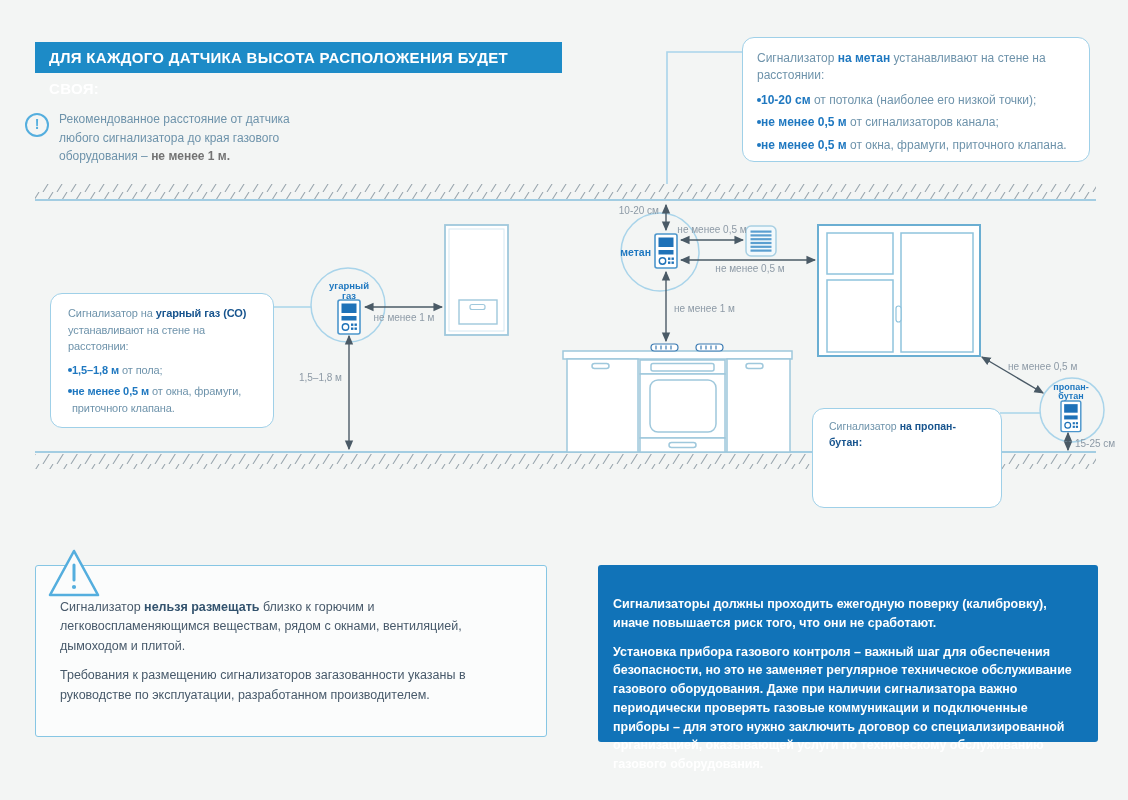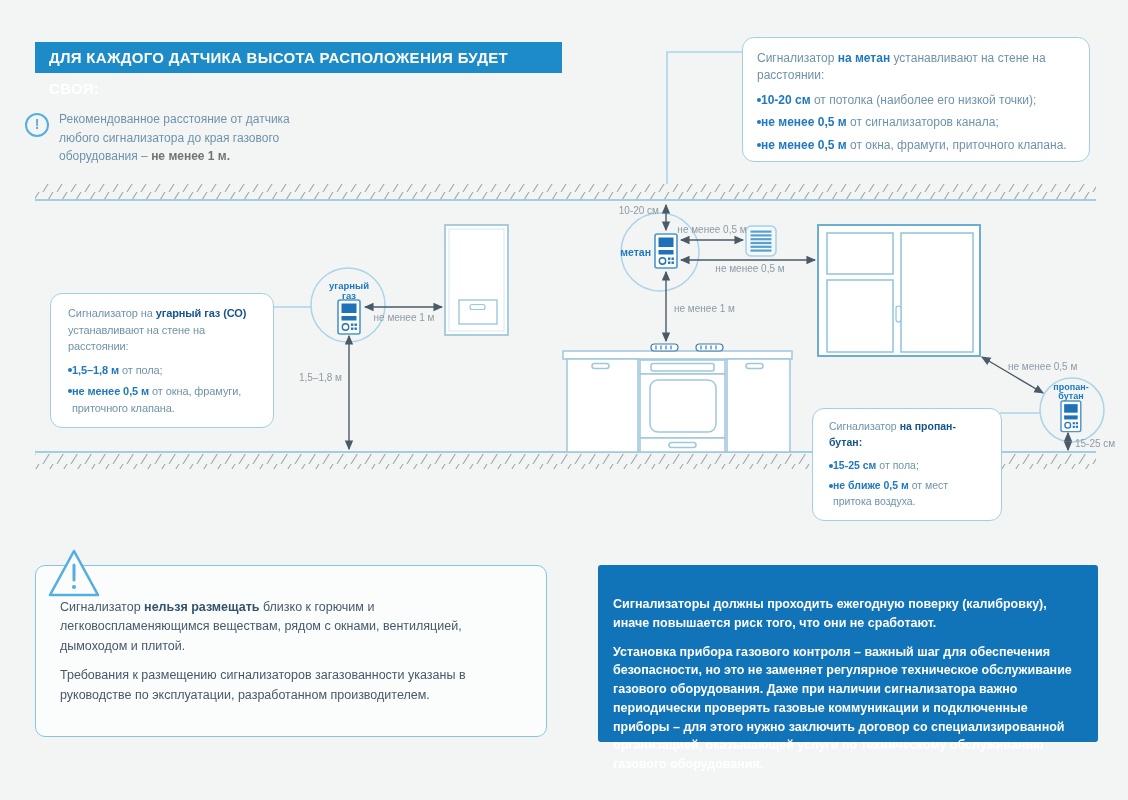--- a/index.html
+++ b/index.html
@@ -20,21 +20,21 @@
   .callout{background:#fff;border:1.5px solid #9fd0e8;border-radius:12px;color:#6e93ab;box-sizing:border-box;}
   .callout .b{font-weight:700;color:#1f78c0;}
   .callout .navy{font-weight:700;color:#17548e;}
   .bullets{margin:7px 0 0 0;padding:0;list-style:none;}
   .bullets li{display:flex;margin-top:5px;}
   .dot{width:4px;height:4px;border-radius:50%;background:#1f78c0;margin-top:6px;flex:none;}
   .co-box{left:50px;top:293px;width:224px;min-height:110px;padding:11px 17px;font-size:11px;line-height:1.5;letter-spacing:-0.1px;}
   .methane-box{left:742px;top:37px;width:348px;height:125px;padding:12px 14px;font-size:12px;line-height:1.45;}
   .propane-box{left:812px;top:408px;width:190px;min-height:100px;padding:10px 16px;font-size:10.5px;line-height:1.5;}
 
-  .warning{left:35px;top:565px;width:512px;height:172px;border:1.5px solid #86c6e4;border-radius:10px;
+  .warning{left:35px;top:565px;width:512px;height:172px;border:1.5px solid #86c6e4;border-radius:3px;
     background:#fbfcfc;box-sizing:border-box;padding:32px 26px 0 24px;}
   .warning p{font-size:12.5px;color:#47596a;line-height:1.55;margin:0 0 10px 0;}
   .wb{font-weight:700;color:#33536e;}
   .warn-icon{position:absolute;left:8px;top:-22px;}
 
   .imp-tab{left:610px;top:548px;width:186px;height:35px;background:#219cd8;color:#fff;font-weight:700;
     font-size:14.5px;line-height:35px;padding-left:16px;box-sizing:border-box;z-index:3;}
   .imp-body{left:598px;top:565px;width:500px;height:177px;background:#1173b8;border-radius:3px;
     box-sizing:border-box;padding:30px 22px 0 15px;z-index:2;}
   .imp-body p{color:#fff;font-size:12.5px;font-weight:700;line-height:1.5;margin:0 0 10px 0;}
@@ -208,30 +208,20 @@
         </li>
       <li>
           <span class="dot"></span>
           <span><span class="b">не менее 0,5 м</span><span> от окна, фрамуги, приточного клапана.</span></span>
         </li>
     </ul>
   </div>
 
   <div class="abs layer callout propane-box">
     <div><span>Сигнализатор </span><span class="navy">на пропан-бутан:</span></div>
-    <ul class="bullets">
-      <li>
-          <span class="dot"></span>
-          <span><span class="b">15-25 см</span><span> от пола;</span></span>
-        </li>
-      <li>
-          <span class="dot"></span>
-          <span><span class="b">не ближе 0,5 м</span><span> от мест притока воздуха.</span></span>
-        </li>
-    </ul>
   </div>
 
   <div class="abs layer warning">
     <svg class="warn-icon" width="60" height="58" viewBox="0 0 60 58">
       <polygon points="30,7 54,51 6,51" fill="#fbfcfc" stroke="#54aede" stroke-width="2.6" stroke-linejoin="round"></polygon>
       <line x1="30" y1="21" x2="30" y2="36" stroke="#54aede" stroke-width="3" stroke-linecap="round"></line>
       <circle cx="30" cy="43" r="2.1" fill="#54aede"></circle>
     </svg>
     <p><span>Сигнализатор </span><span class="wb">нельзя размещать</span><span> близко к горючим и легковоспламеняющимся веществам, рядом с окнами, вентиляцией, дымоходом и плитой.</span></p>
     <p>Требования к размещению сигнализаторов загазованности указаны в руководстве по эксплуатации, разработанном производителем.</p>

